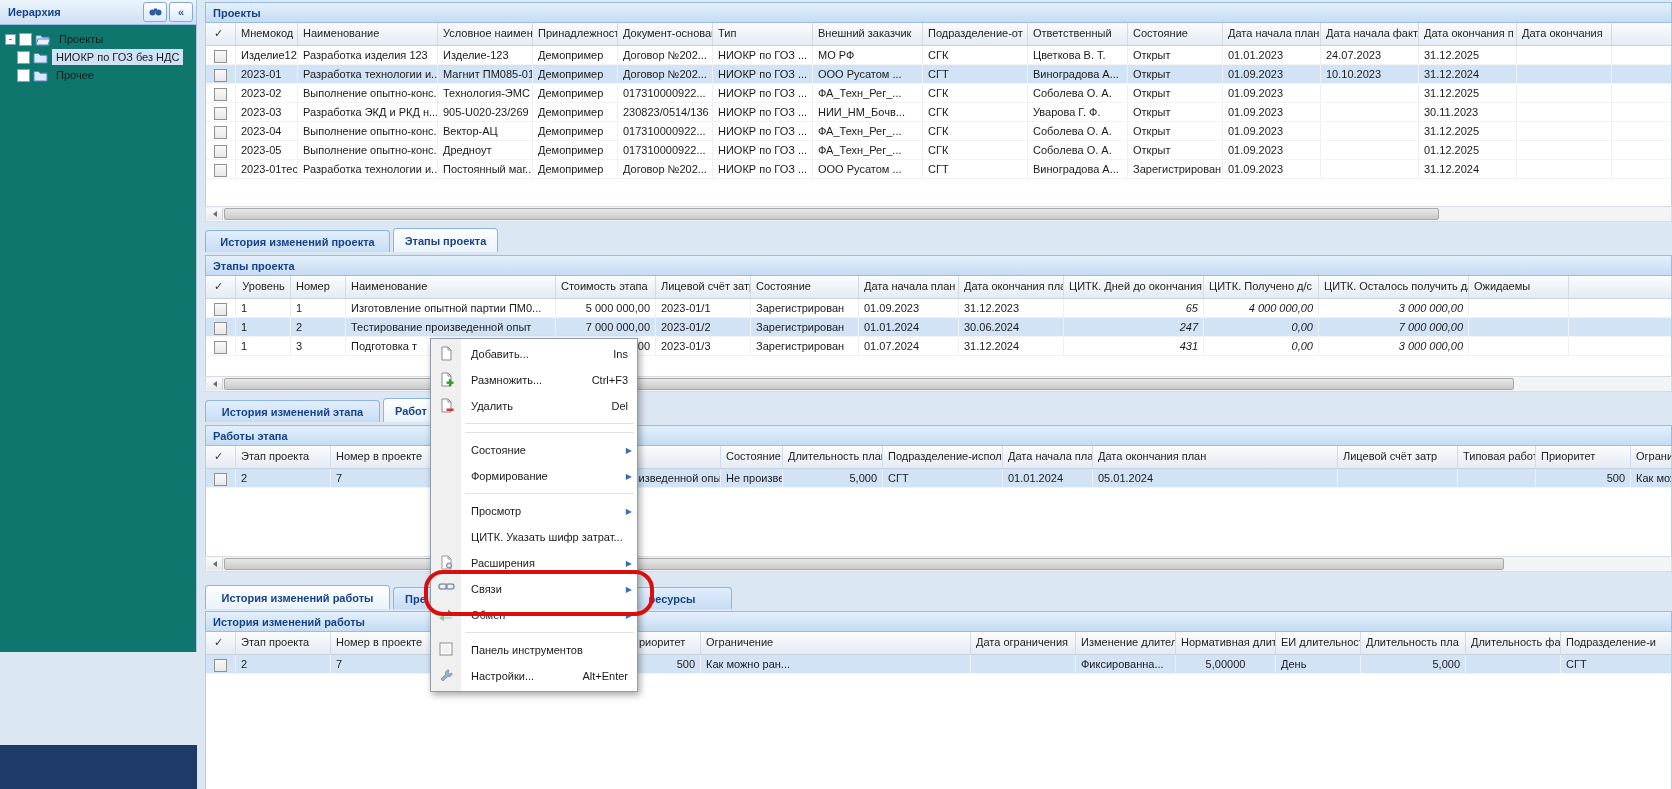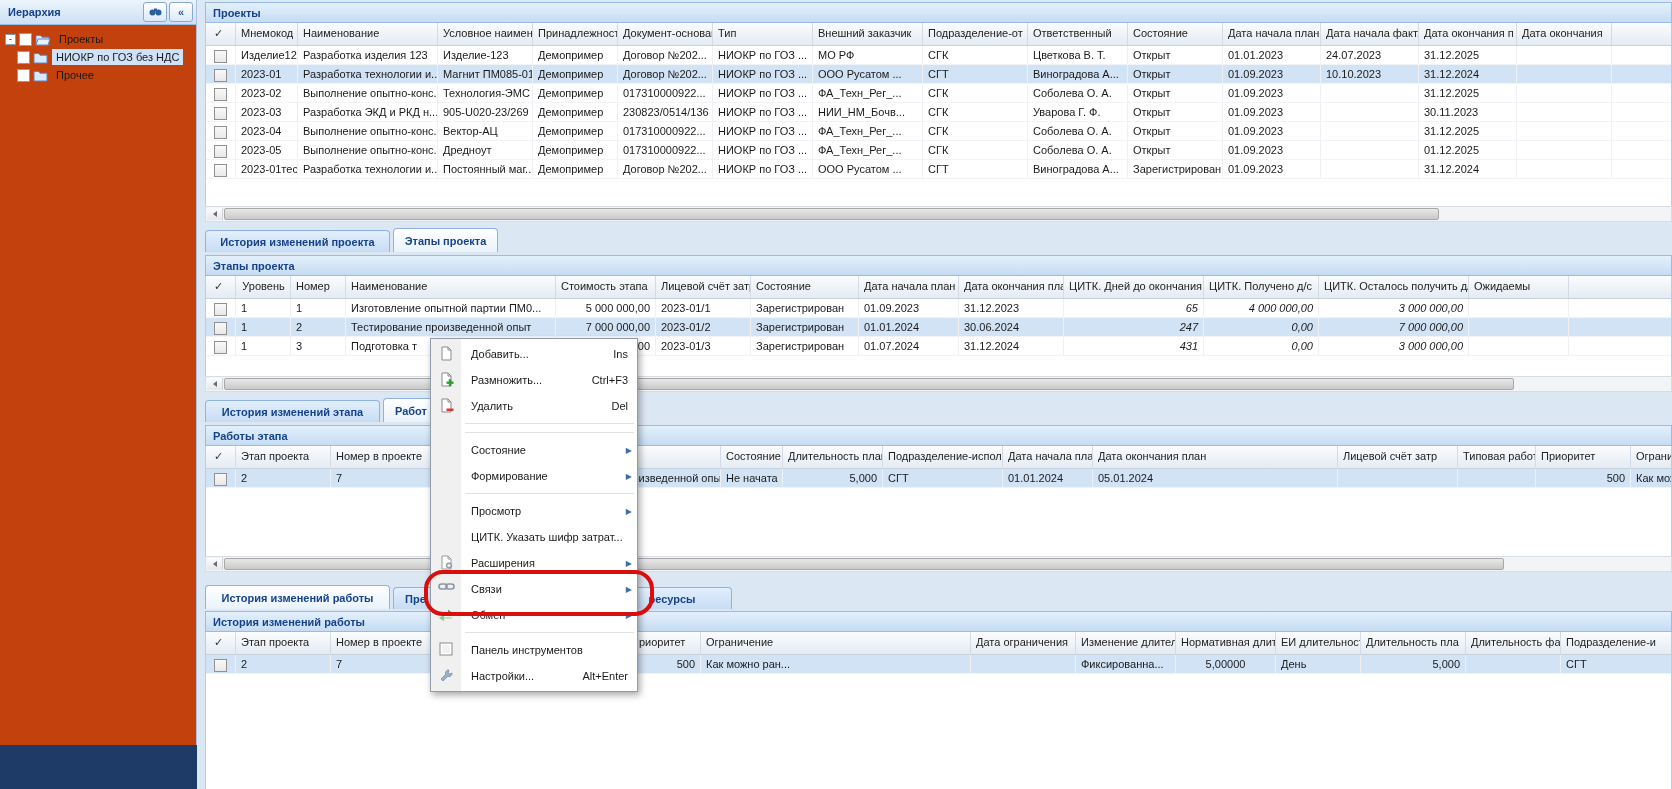--- a/index.html
+++ b/index.html
@@ -1,19 +1,19 @@
 <!DOCTYPE html>
 <html><head>
 <meta charset="utf-8">
 <style>
   html,body{margin:0;padding:0}
   body{width:1672px;height:789px;position:relative;overflow:hidden;
        background:#dce7f4;font-family:"Liberation Sans",sans-serif;font-size:11px;color:#1a1a1a}
   
-  .sidebar{position:absolute;left:0;top:0;width:197px;height:789px;background:#c2410c;border-right:1px solid #aac2de;box-sizing:border-box}
+  .sidebar{position:absolute;left:0;top:0;width:197px;height:652px;background:#0f766e;border-right:1px solid #aac2de;box-sizing:border-box}
   .sb-head{height:24px;background:linear-gradient(#ecf4fc,#cde0f3);border-bottom:1px solid #99bbe8;display:flex;align-items:center;padding:0 3px}
   .sb-title{font-weight:bold;color:#15428b;flex:1;padding-left:5px}
   .sb-btn{width:22px;height:18px;border:1px solid #8aa9cf;border-radius:3px;background:linear-gradient(#fff,#dce9f8);margin-left:2px;display:flex;align-items:center;justify-content:center;color:#2c5d9e;font-weight:bold;cursor:pointer}
   .tree{padding:5px 2px}
   .tnode{height:18px;display:flex;align-items:center;white-space:nowrap}
   .texp{width:9px;height:9px;border:1px solid #7e9db9;background:#fff;font:bold 8px/7px "Liberation Mono",monospace;text-align:center;color:#444;margin:0 3px;flex:none}
   .tsp{width:15px;flex:none}
   .tcb{width:11px;height:11px;border:1px solid #9a9a9a;background:#fff;margin:0 3px 0 0;flex:none}
   .tico{margin-right:4px;flex:none;display:flex}
   .tlabel{padding:2px 4px}
@@ -386,21 +386,21 @@
           <div class="hc" style="width: 95px;"><span>Приоритет</span></div>
           <div class="hc" style="width: 100px;"><span>Ограничение</span></div>
         </div>
         <div class="grow sel">
           <div class="gc" style="width: 30px;">
             <div class="cbx"></div>
           </div>
           <div class="gc" style="width: 95px;">2</div>
           <div class="gc" style="width: 210px;">7</div>
           <div class="gc" style="width: 180px;">Тестирование произведенной опыт...</div>
-          <div class="gc" style="width: 62px;">Не начата</div>
+          <div class="gc" style="width: 62px;">Не произве</div>
           <div class="gc" style="width: 100px; text-align: right;">5,000</div>
           <div class="gc" style="width: 120px;">СГТ</div>
           <div class="gc" style="width: 90px;">01.01.2024</div>
           <div class="gc" style="width: 245px;">05.01.2024</div>
           <div class="gc" style="width: 120px;"></div>
           <div class="gc" style="width: 78px;"></div>
           <div class="gc" style="width: 95px; text-align: right;">500</div>
           <div class="gc" style="width: 100px;">Как можно ран...</div>
         </div>
       </div>

